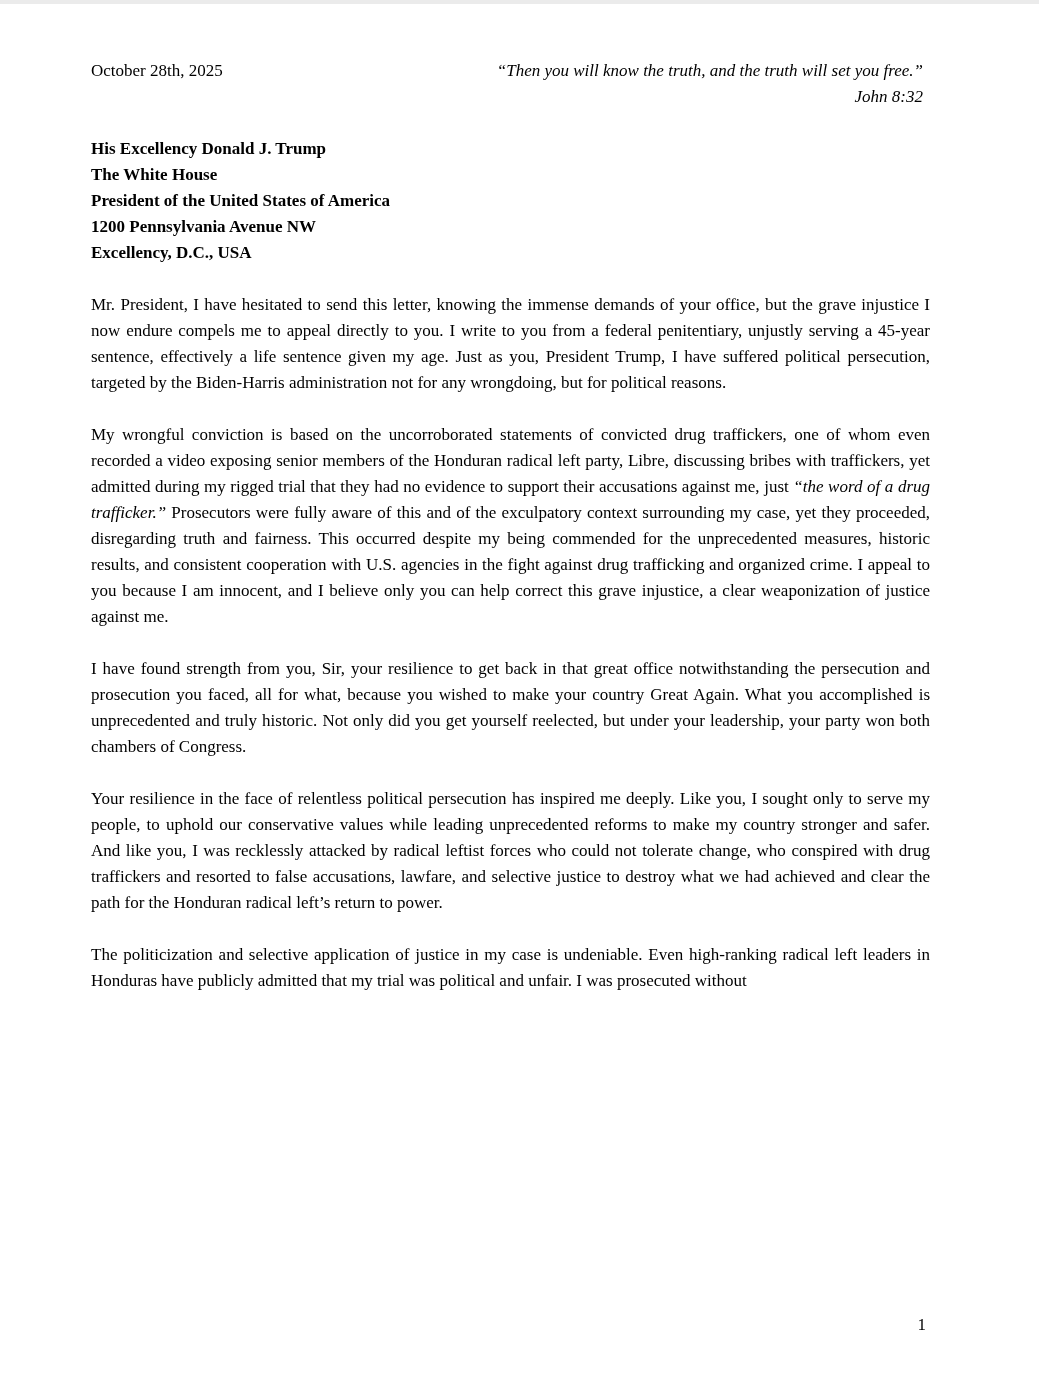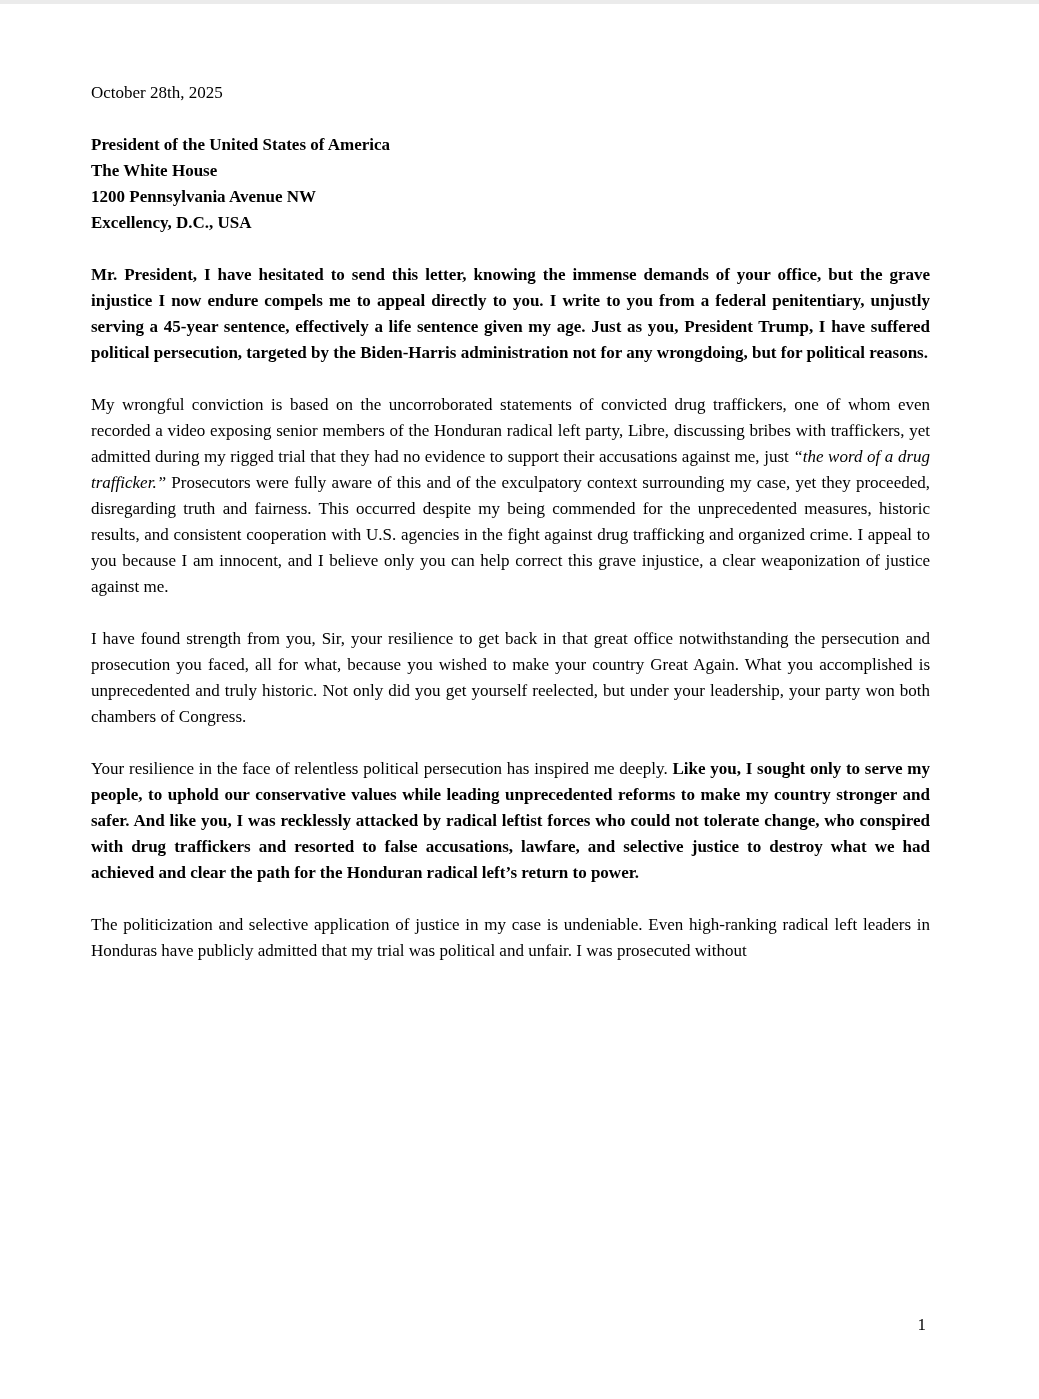--- a/index.html
+++ b/index.html
@@ -22,21 +22,21 @@
     width: 100%;
     height: 4px;
     background: #ebebeb;
   }
   .sheet {
     position: absolute;
     top: 0; left: 0;
     width: 1039px;
     height: 1399px;
     box-sizing: border-box;
-    padding: 80px 109px 0 91px;
+    padding: 58px 109px 0 91px;
   }
   .sheet, .sheet p, .sheet div {
     font-size: 17px;
     line-height: 26px;
   }
   .head-row {
     display: flex;
     justify-content: space-between;
     align-items: flex-start;
     margin: 0 0 26px 0;
@@ -55,45 +55,50 @@
     margin: 0 0 26px 0;
   }
   .para {
     margin: 0 0 26px 0;
     text-align: justify;
   }
   .para:last-of-type { margin-bottom: 0; }
   .salutation {
     margin: 0 0 26px 0;
   }
-  .bold { font-weight: bold; }
+  .bold { font-weight: normal; }
   .italic { font-style: italic; }
   .page-number {
     position: absolute;
     top: 1312px;
     right: 113px;
     font-size: 17px;
     line-height: 26px;
   }
 </style>
 </head>
 <body>
 
 <div class="viewport">
   <div class="top-strip"></div>
 
   <div class="sheet">
 
     <div class="head-row">
       <div class="date">October 28th, 2025</div>
+      <div class="quote-block">
+        <div>“Then you will know the truth, and the truth will set you free.”</div>
+        <div>John 8:32</div>
+      </div>
     </div>
 
     <div class="addr">
+      <div>His Excellency Donald J. Trump</div>
+      <div>The White House</div>
       <div>President of the United States of America</div>
-      <div>The White House</div>
       <div>1200 Pennsylvania Avenue NW</div>
       <div>Excellency, D.C., USA</div>
     </div>
 
 
 
     <p class="para bold">Mr. President, I have hesitated to send this letter, knowing the immense demands of your office, but the grave injustice I now endure compels me to appeal directly to you. I write to you from a federal penitentiary, unjustly serving a 45-year sentence, effectively a life sentence given my age. Just as you, President Trump, I have suffered political persecution, targeted by the Biden-Harris administration not for any wrongdoing, but for political reasons.</p>
 
     <p class="para"><span>My wrongful conviction is based on the uncorroborated statements of convicted drug traffickers, one of whom even recorded a video exposing senior members of the Honduran radical left party, Libre, discussing bribes with traffickers, yet admitted during my rigged trial that they had no evidence to support their accusations against me, just </span><span class="italic">“the word of a drug trafficker.”</span><span> Prosecutors were fully aware of this and of the exculpatory context surrounding my case, yet they proceeded, disregarding truth and fairness. This occurred despite my being commended for the unprecedented measures, historic results, and consistent cooperation with U.S. agencies in the fight against drug trafficking and organized crime. I appeal to you because I am innocent, and I believe only you can help correct this grave injustice, a clear weaponization of justice against me.</span></p>
 

